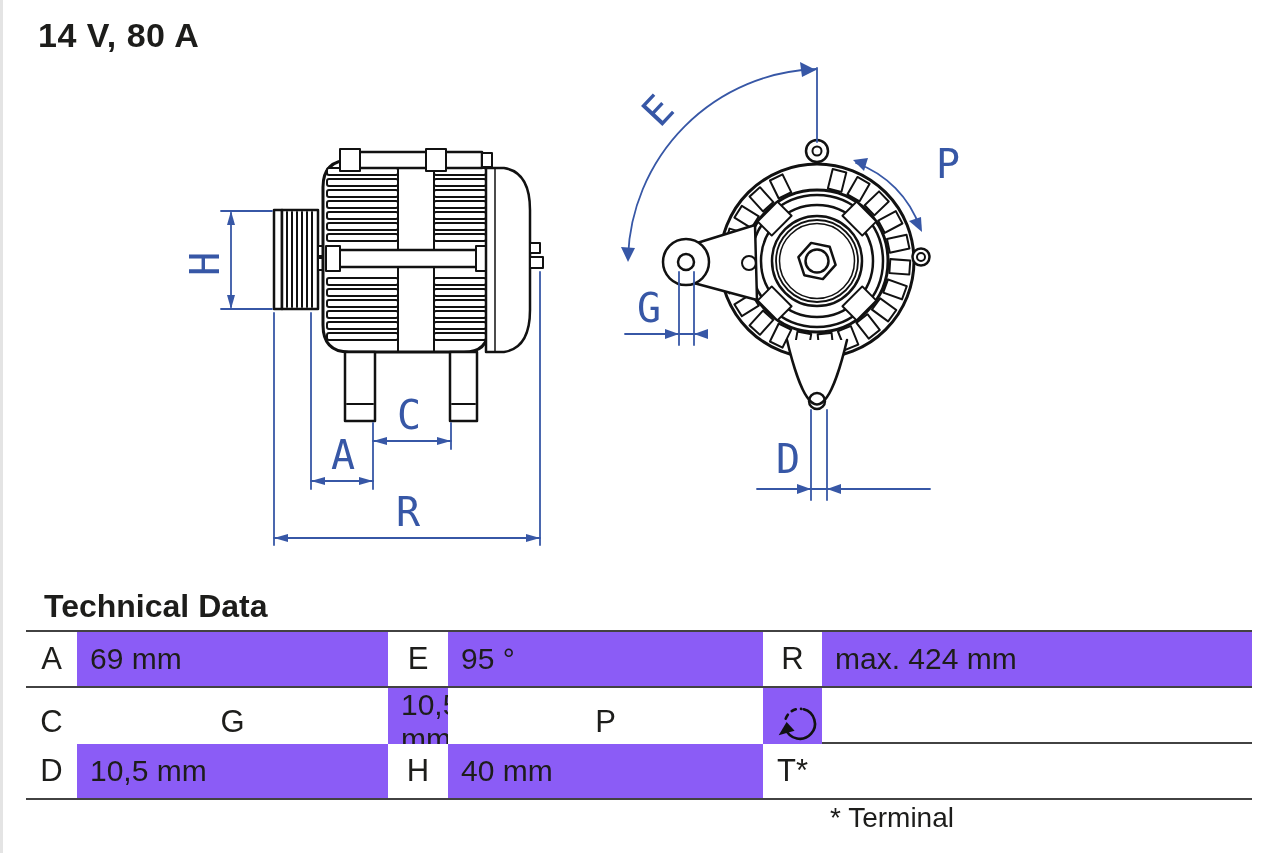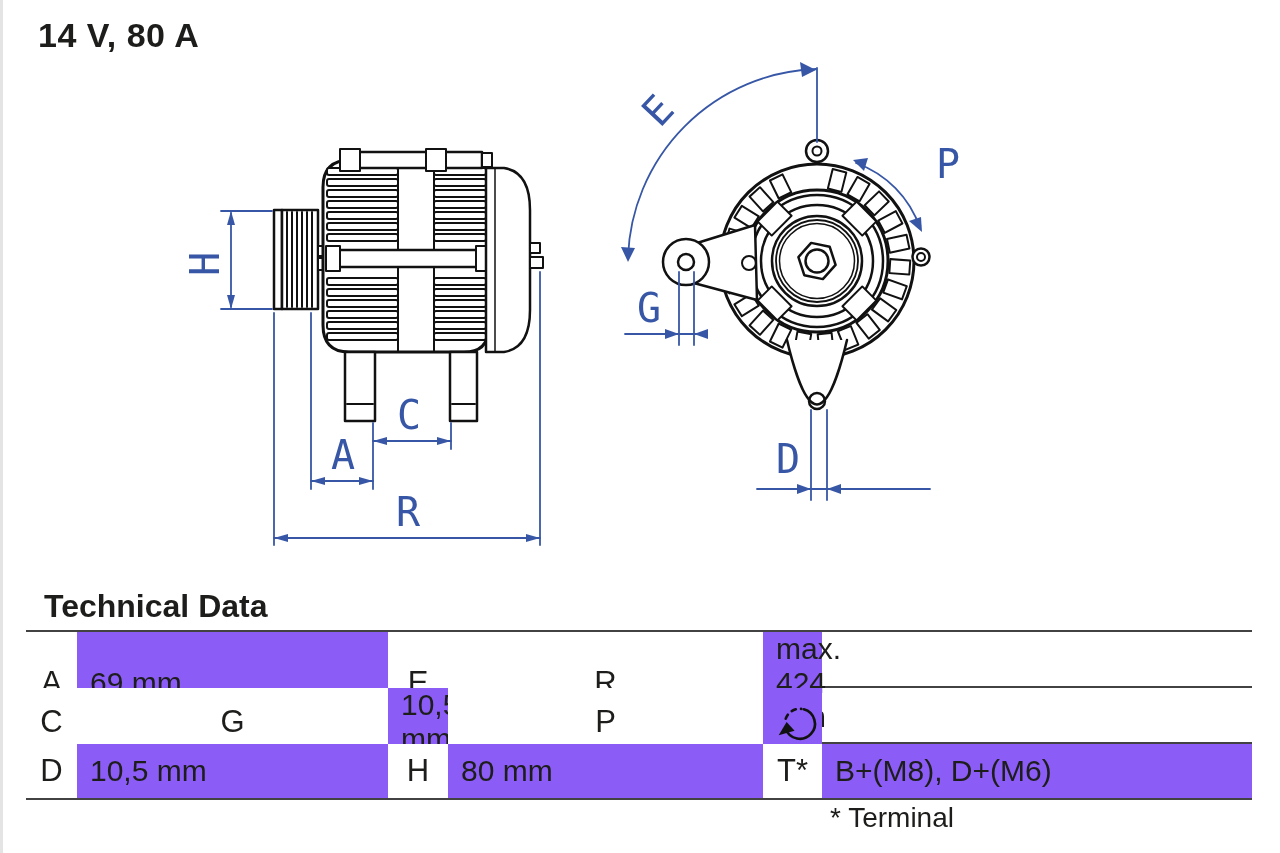--- a/index.html
+++ b/index.html
@@ -260,40 +260,40 @@
     </g>
   </svg>
 
   <h2 class="tech-heading">Technical Data</h2>
 
   <div class="t-table">
     <div class="t-row mid">
       <div class="cell-lbl">A</div>
       <div class="cell-val">69 mm</div>
       <div class="cell-lbl">E</div>
+      <div class="cell-val">95 °</div>
       <div class="cell-lbl">R</div>
       <div class="cell-val">max. 424 mm</div>
     </div>
     <div class="t-row mid">
       <div class="cell-lbl">C</div>
       <div class="cell-lbl">G</div>
       <div class="cell-val">10,5 mm</div>
       <div class="cell-lbl">P</div>
       <div class="cell-val">
         <svg class="rot-icon" width="52" height="46" viewBox="0 0 52 46" fill="none">
           <path d="M31.4,8.6 A17,17 0 1 1 11,30.8" stroke="#111" stroke-width="3" stroke-linecap="round"></path>
           <path d="M11,19.2 A17,17 0 0 1 28.5,8.1" stroke="#111" stroke-width="3" stroke-linecap="round" stroke-dasharray="5 6"></path>
           <polygon points="3,38 12,23 21,33" fill="#111"></polygon>
         </svg>
       </div>
     </div>
     <div class="t-row">
       <div class="cell-lbl">D</div>
       <div class="cell-val">10,5 mm</div>
       <div class="cell-lbl">H</div>
-      <div class="cell-val">80 mm</div>
+      <div class="cell-val">40 mm</div>
       <div class="cell-lbl">T*</div>
-      <div class="cell-val">B+(M8), D+(M6)</div>
     </div>
   </div>
 
   <div class="footnote">* Terminal</div>
 </div>
 
 </body></html>

